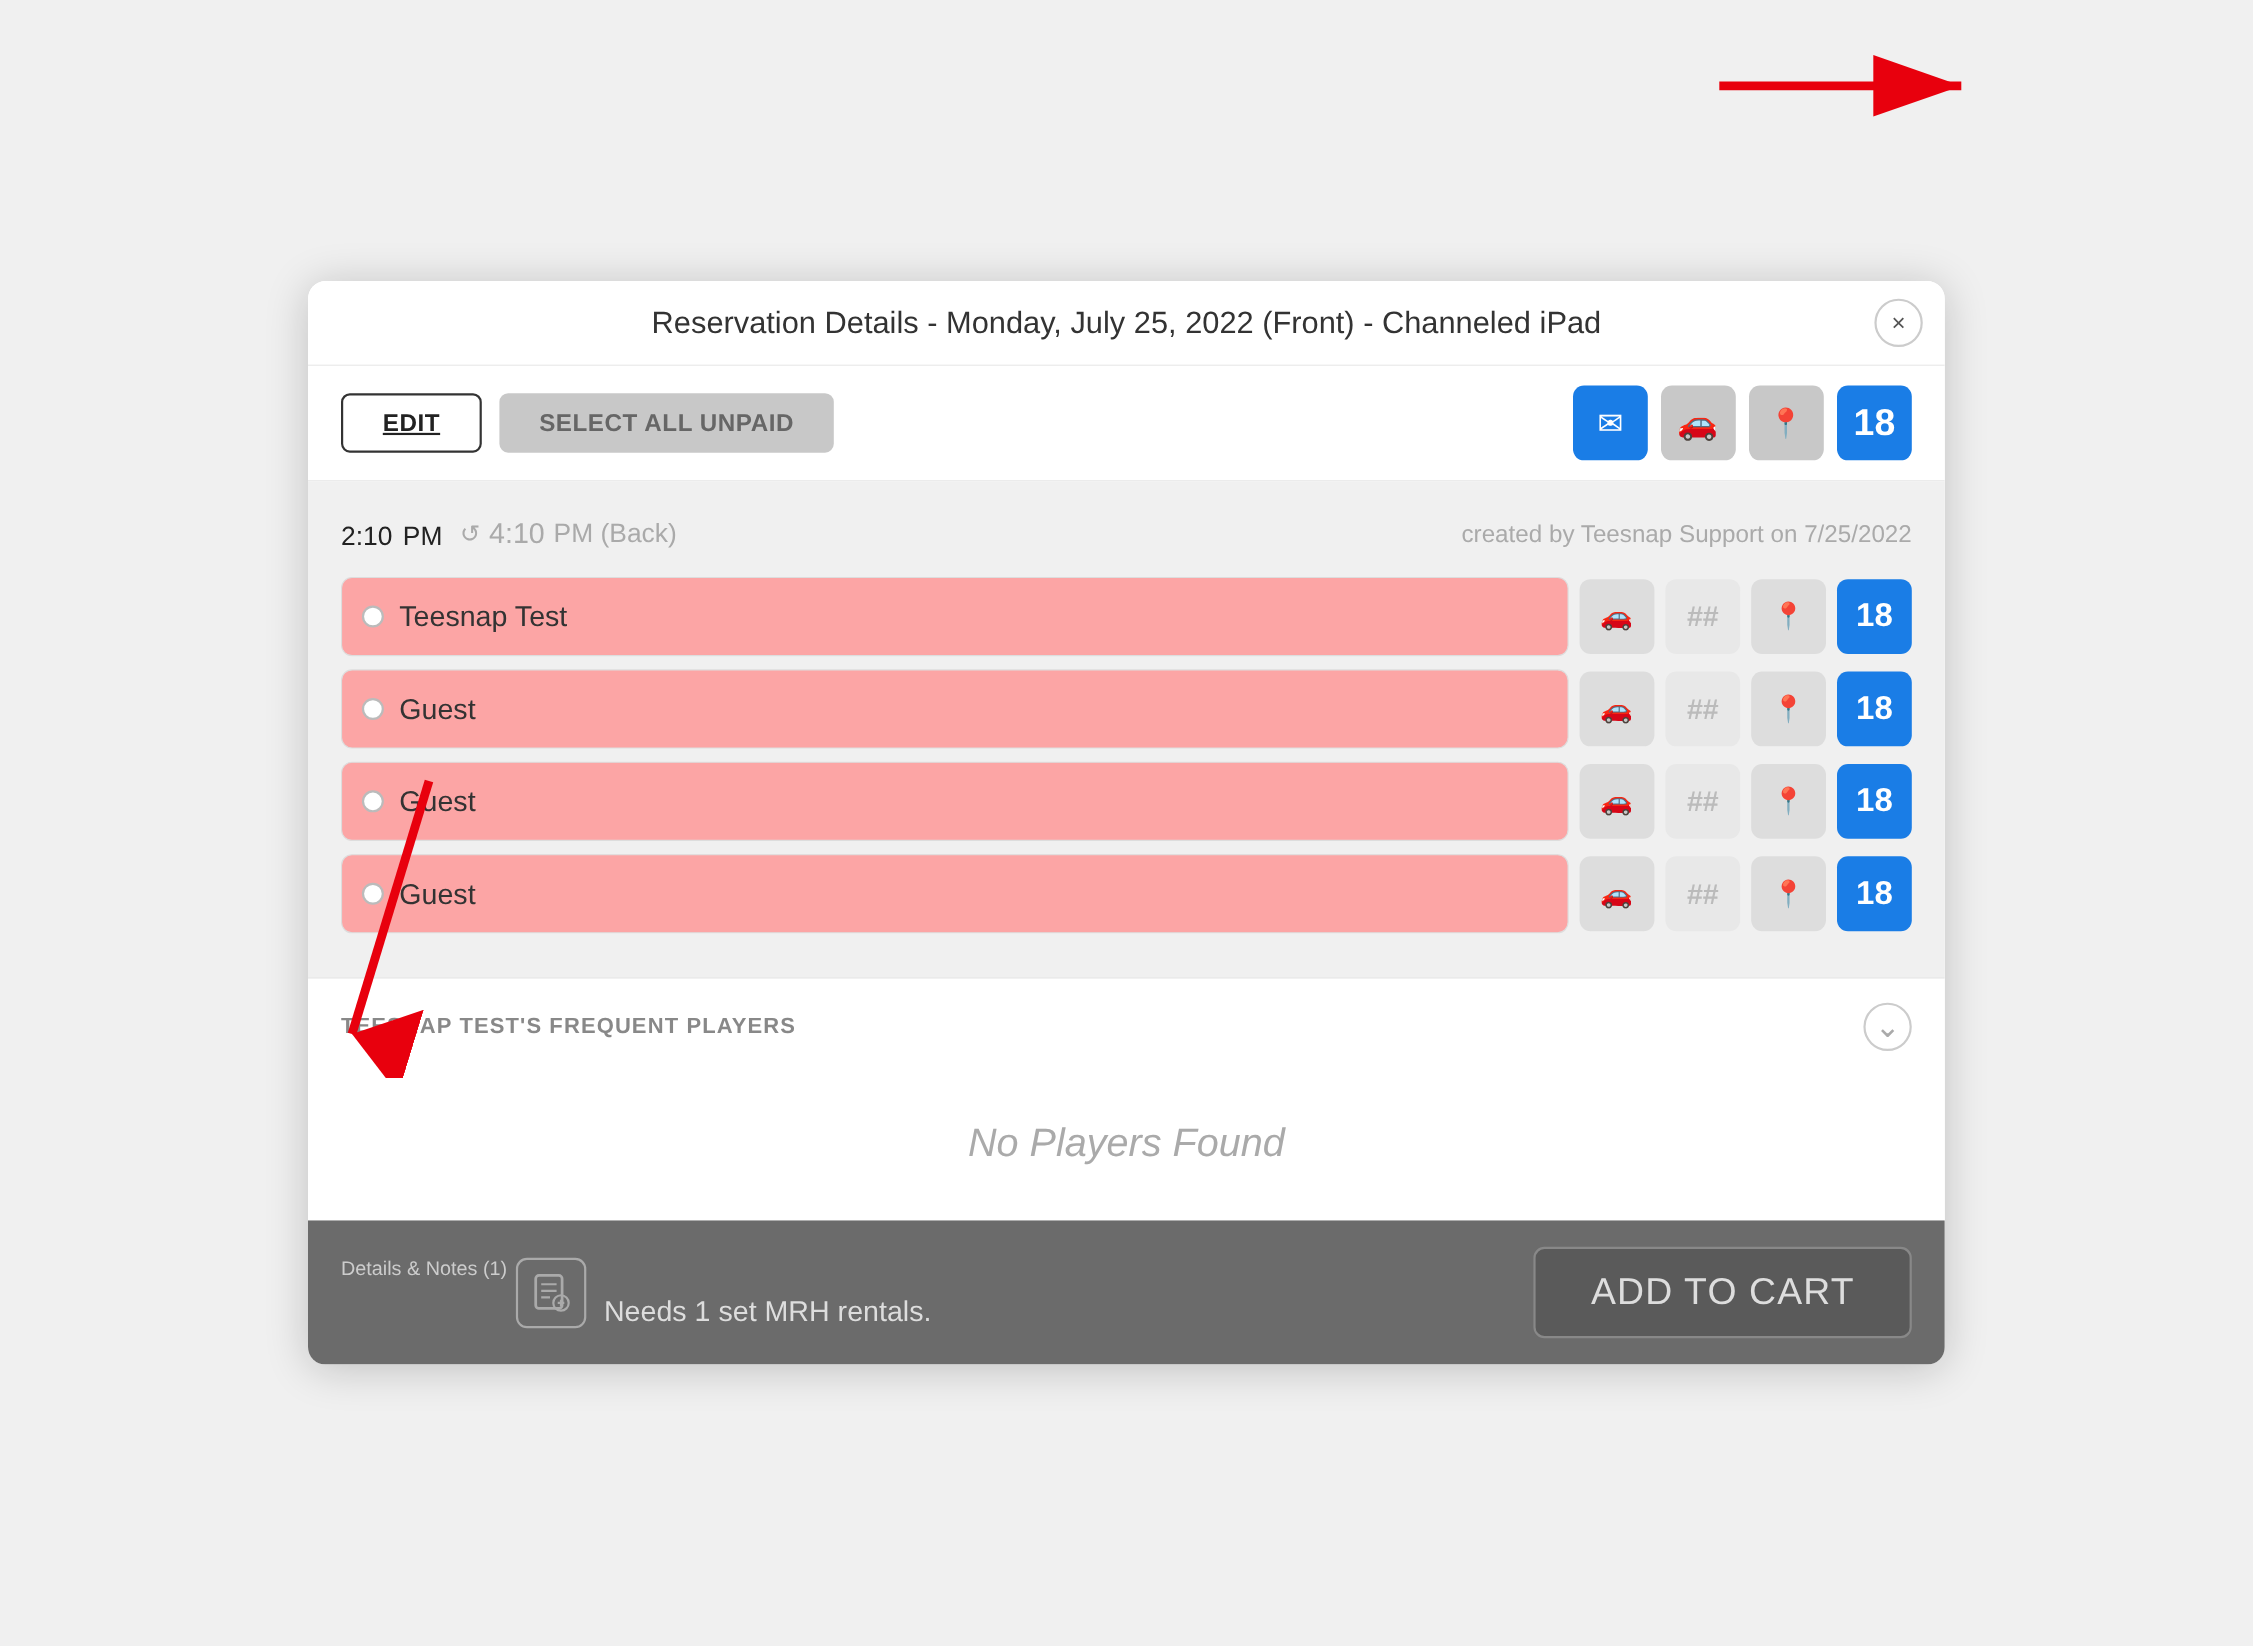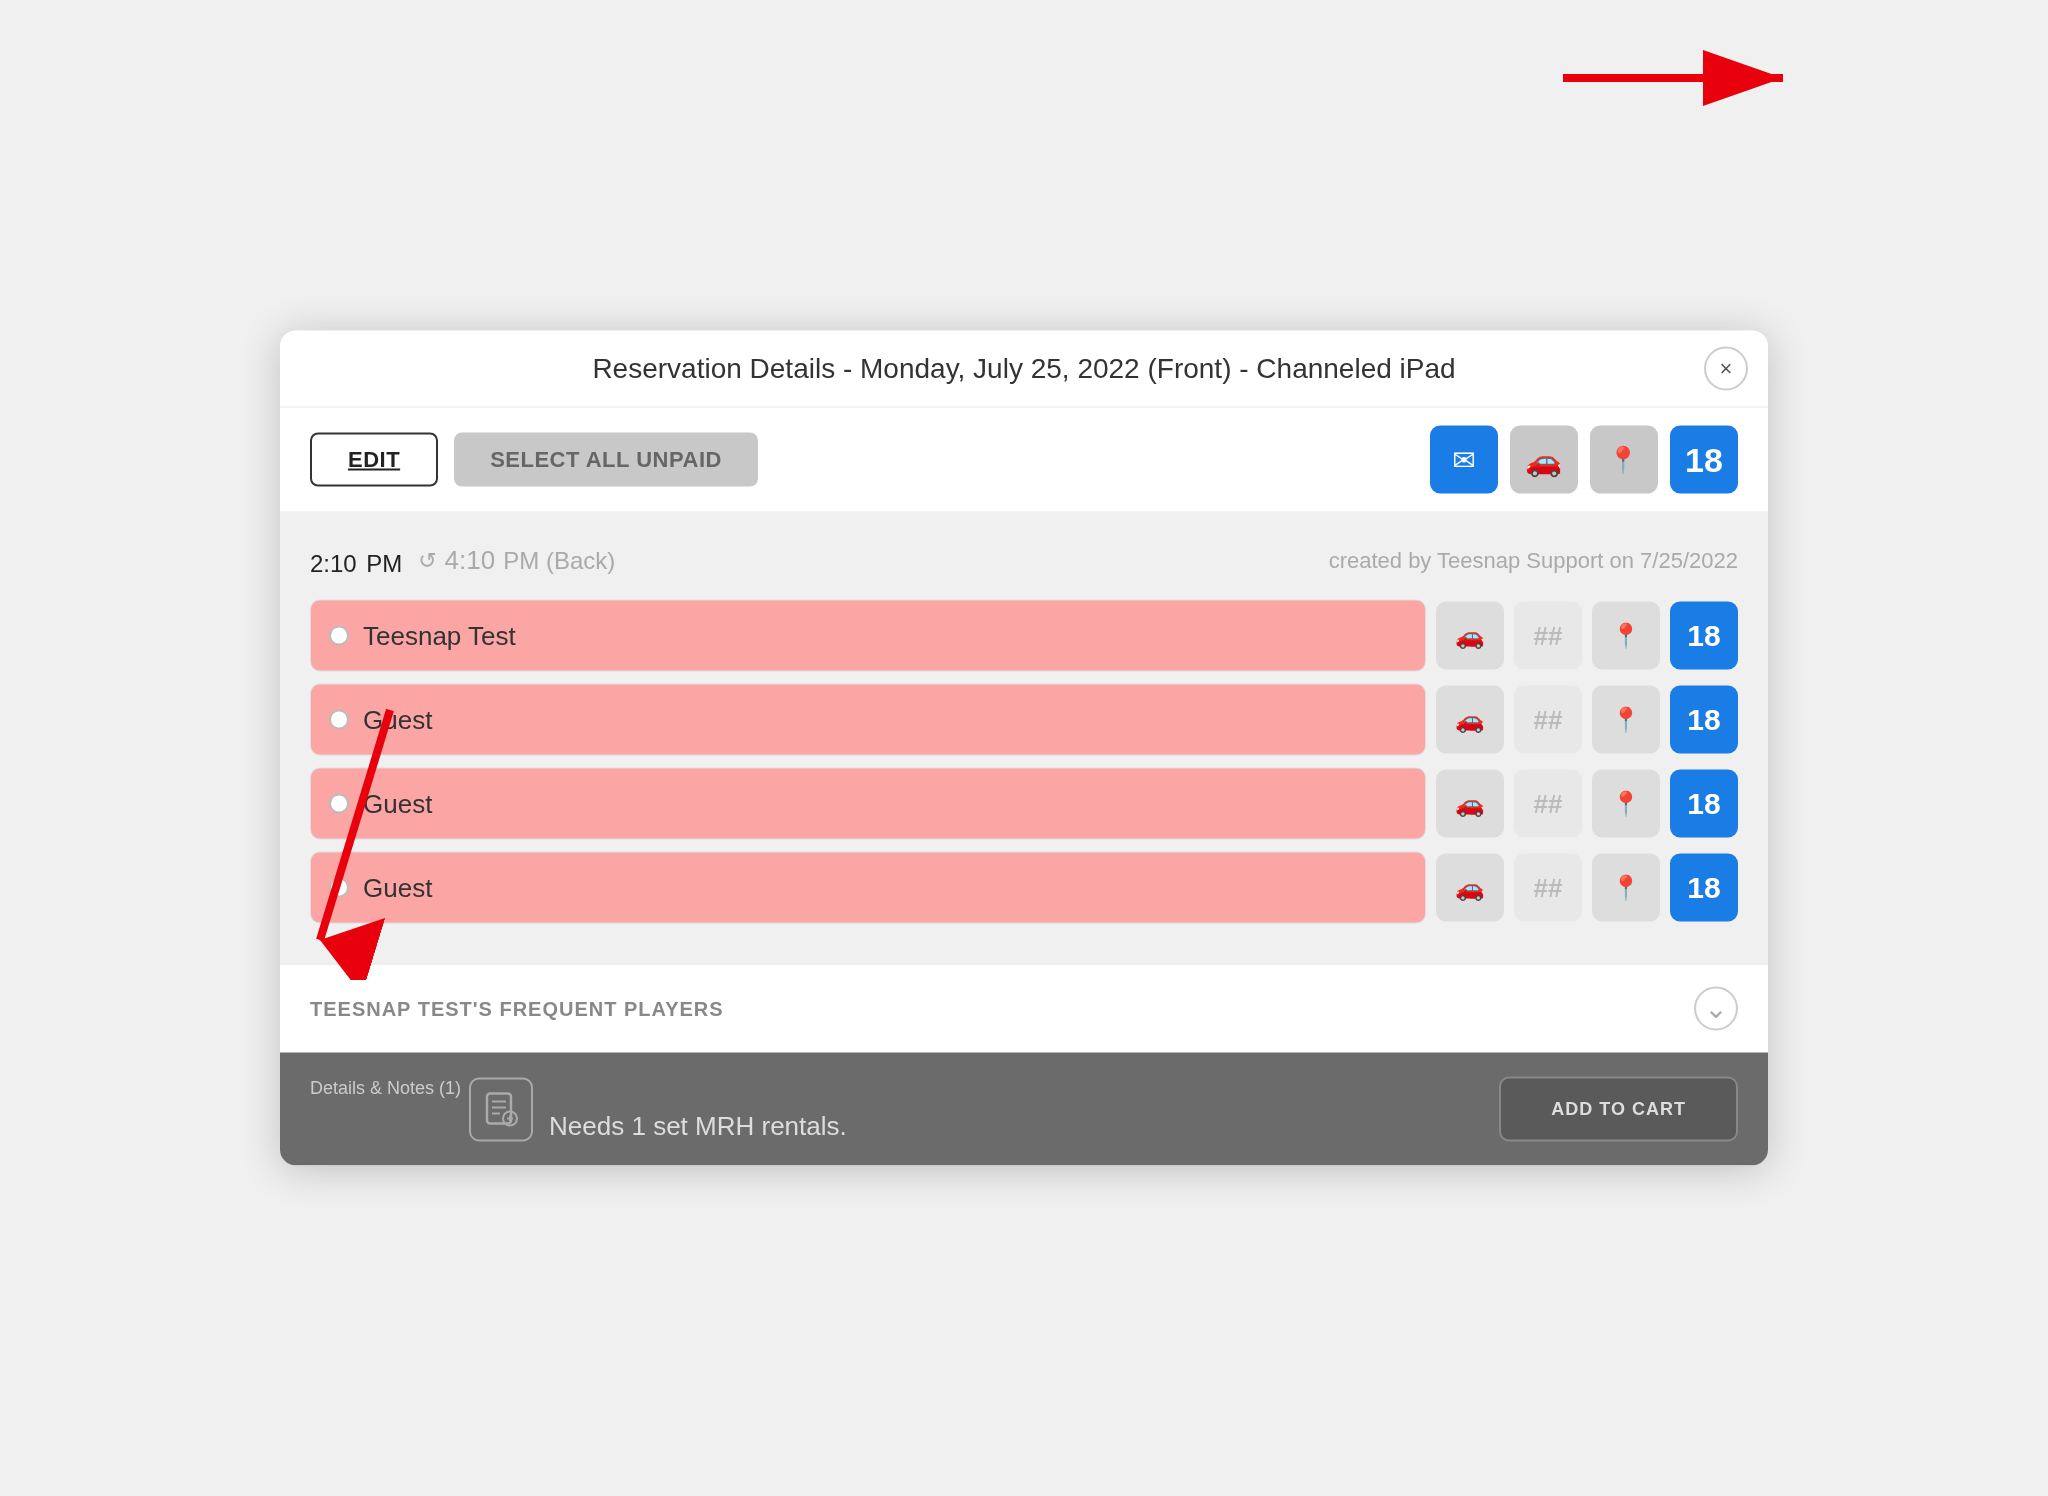--- a/index.html
+++ b/index.html
@@ -327,22 +327,22 @@
     }
     .notes-text {
       font-size: 26px;
       color: #ddd;
     }
     .add-to-cart-btn {
       background: #5a5a5a;
       color: #ddd;
       border: 2px solid #888;
       border-radius: 10px;
-      font-size: 18px;
-      font-weight: 700;
+      font-size: 34px;
+      font-weight: 400;
       padding: 20px 50px;
       cursor: pointer;
       letter-spacing: 1px;
     }
   </style>
 </head>
 <body>
 
 <svg style="position:absolute; top:38px; right:235px; z-index:200; pointer-events:none;" width="260" height="80" viewBox="0 0 260 80">
   <defs>
@@ -468,20 +468,21 @@
     </div>
   </div>
 
   <div class="frequent-section">
     <div class="frequent-header">
       <span class="frequent-title">TEESNAP TEST'S FREQUENT PLAYERS</span>
       <button class="chevron-btn">
         <span style="font-size:28px; line-height:1;">⌄</span>
       </button>
     </div>
+    <div class="no-players">No Players Found</div>
   </div>
 
   <div class="bottom-bar">
     <div class="notes-section">
       <div style="display:flex; flex-direction:row; gap:8px;">
         <span class="notes-label">Details &amp; Notes (1)</span>
         <div style="display:flex; align-items:flex-end; gap:16px;">
           <div class="notes-icon">
             <svg width="36" height="36" viewBox="0 0 36 36" fill="none">
               <rect x="4" y="2" width="24" height="30" rx="3" stroke="#aaa" stroke-width="2.5"></rect>

